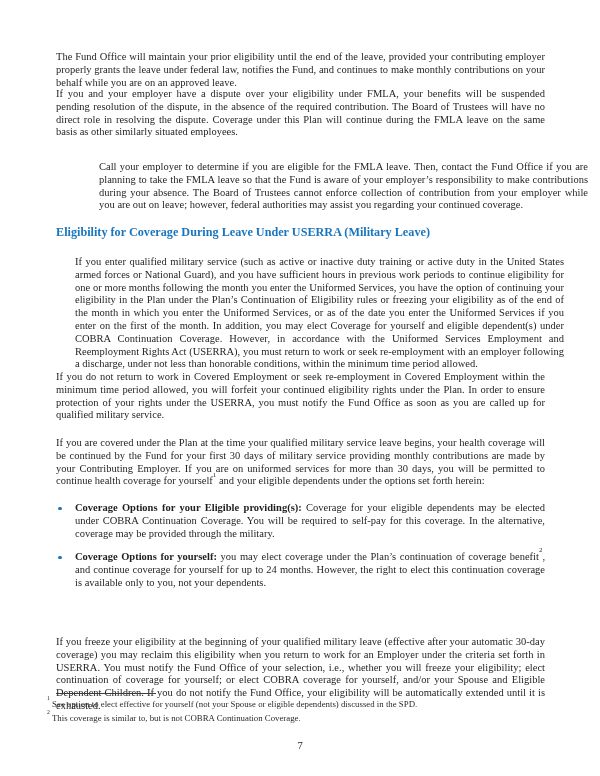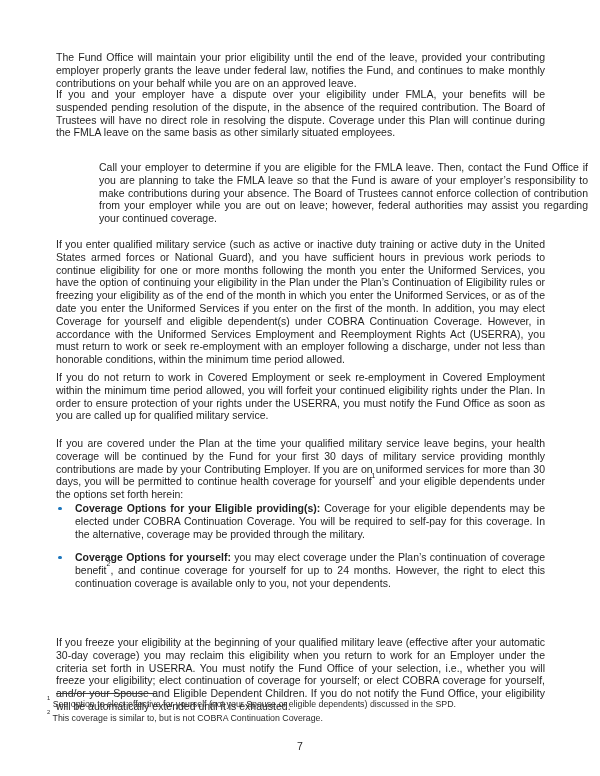--- a/index.html
+++ b/index.html
@@ -5,21 +5,21 @@
   html, body {
     margin: 0;
     padding: 0;
     background: #ffffff;
   }
   .page {
     position: relative;
     width: 600px;
     height: 776px;
     background: #ffffff;
-    font-family: Liberation Sans, sans-serif;
+    font-family: Liberation Serif, serif;
     color: #1f1f1f;
     overflow: hidden;
   }
   .blk {
     position: absolute;
     left: 56px;
     width: 489px;
     font-size: 10.5px;
     line-height: 12.8px;
     text-align: justify;
@@ -79,38 +79,39 @@
     width: 600px;
     text-align: center;
     font-size: 10.5px;
     color: #1f1f1f;
   }
   
   .b-p1 { top: 51px; }
   .b-p2 { top: 88px; }
   .b-p3 { top: 161px; margin-left: 43px; }
   .b-h2 { top: 225px; }
-  .b-p4 { top: 238px; }
+  .b-p4 { top: 256px; margin-left: 19px; }
   .b-p5 { top: 371px; }
   .b-p6 { top: 437px; }
   .b-b1 { top: 502px; }
   .b-b2 { top: 551px; }
   .b-p7 { top: 596px; margin-top: 40px; }
 </style>
 </head>
 <body>
 
 <div class="page">
 
   <p class="blk b-p1">The Fund Office will maintain your prior eligibility until the end of the leave, provided your contributing employer properly grants the leave under federal law, notifies the Fund, and continues to make monthly contributions on your behalf while you are on an approved leave.</p>
 
   <p class="blk b-p2">If you and your employer have a dispute over your eligibility under FMLA, your benefits will be suspended pending resolution of the dispute, in the absence of the required contribution. The Board of Trustees will have no direct role in resolving the dispute. Coverage under this Plan will continue during the FMLA leave on the same basis as other similarly situated employees.</p>
 
   <p class="blk b-p3">Call your employer to determine if you are eligible for the FMLA leave. Then, contact the Fund Office if you are planning to take the FMLA leave so that the Fund is aware of your employer’s responsibility to make contributions during your absence. The Board of Trustees cannot enforce collection of contribution from your employer while you are out on leave; however, federal authorities may assist you regarding your continued coverage.</p>
 
+  <h2 class="blk heading b-h2">Eligibility for Coverage During Leave Under USERRA (Military Leave)</h2>
 
   <p class="blk b-p4">If you enter qualified military service (such as active or inactive duty training or active duty in the United States armed forces or National Guard), and you have sufficient hours in previous work periods to continue eligibility for one or more months following the month you enter the Uniformed Services, you have the option of continuing your eligibility in the Plan under the Plan’s Continuation of Eligibility rules or freezing your eligibility as of the end of the month in which you enter the Uniformed Services, or as of the date you enter the Uniformed Services if you enter on the first of the month. In addition, you may elect Coverage for yourself and eligible dependent(s) under COBRA Continuation Coverage. However, in accordance with the Uniformed Services Employment and Reemployment Rights Act (USERRA), you must return to work or seek re-employment with an employer following a discharge, under not less than honorable conditions, within the minimum time period allowed.</p>
 
   <p class="blk b-p5">If you do not return to work in Covered Employment or seek re-employment in Covered Employment within the minimum time period allowed, you will forfeit your continued eligibility rights under the Plan. In order to ensure protection of your rights under the USERRA, you must notify the Fund Office as soon as you are called up for qualified military service.</p>
 
   <p class="blk b-p6"><span>If you are covered under the Plan at the time your qualified military service leave begins, your health coverage will be continued by the Fund for your first 30 days of military service providing monthly contributions are made by your Contributing Employer. If you are on uniformed services for more than 30 days, you will be permitted to continue health coverage for yourself</span><sup class="fnref">1</sup><span> and your eligible dependents under the options set forth herein:</span></p>
 
   <div class="blk bullet-item b-b1">
     <span class="dot"></span>
     <span class="bold">Coverage Options for your Eligible providing(s):</span>

